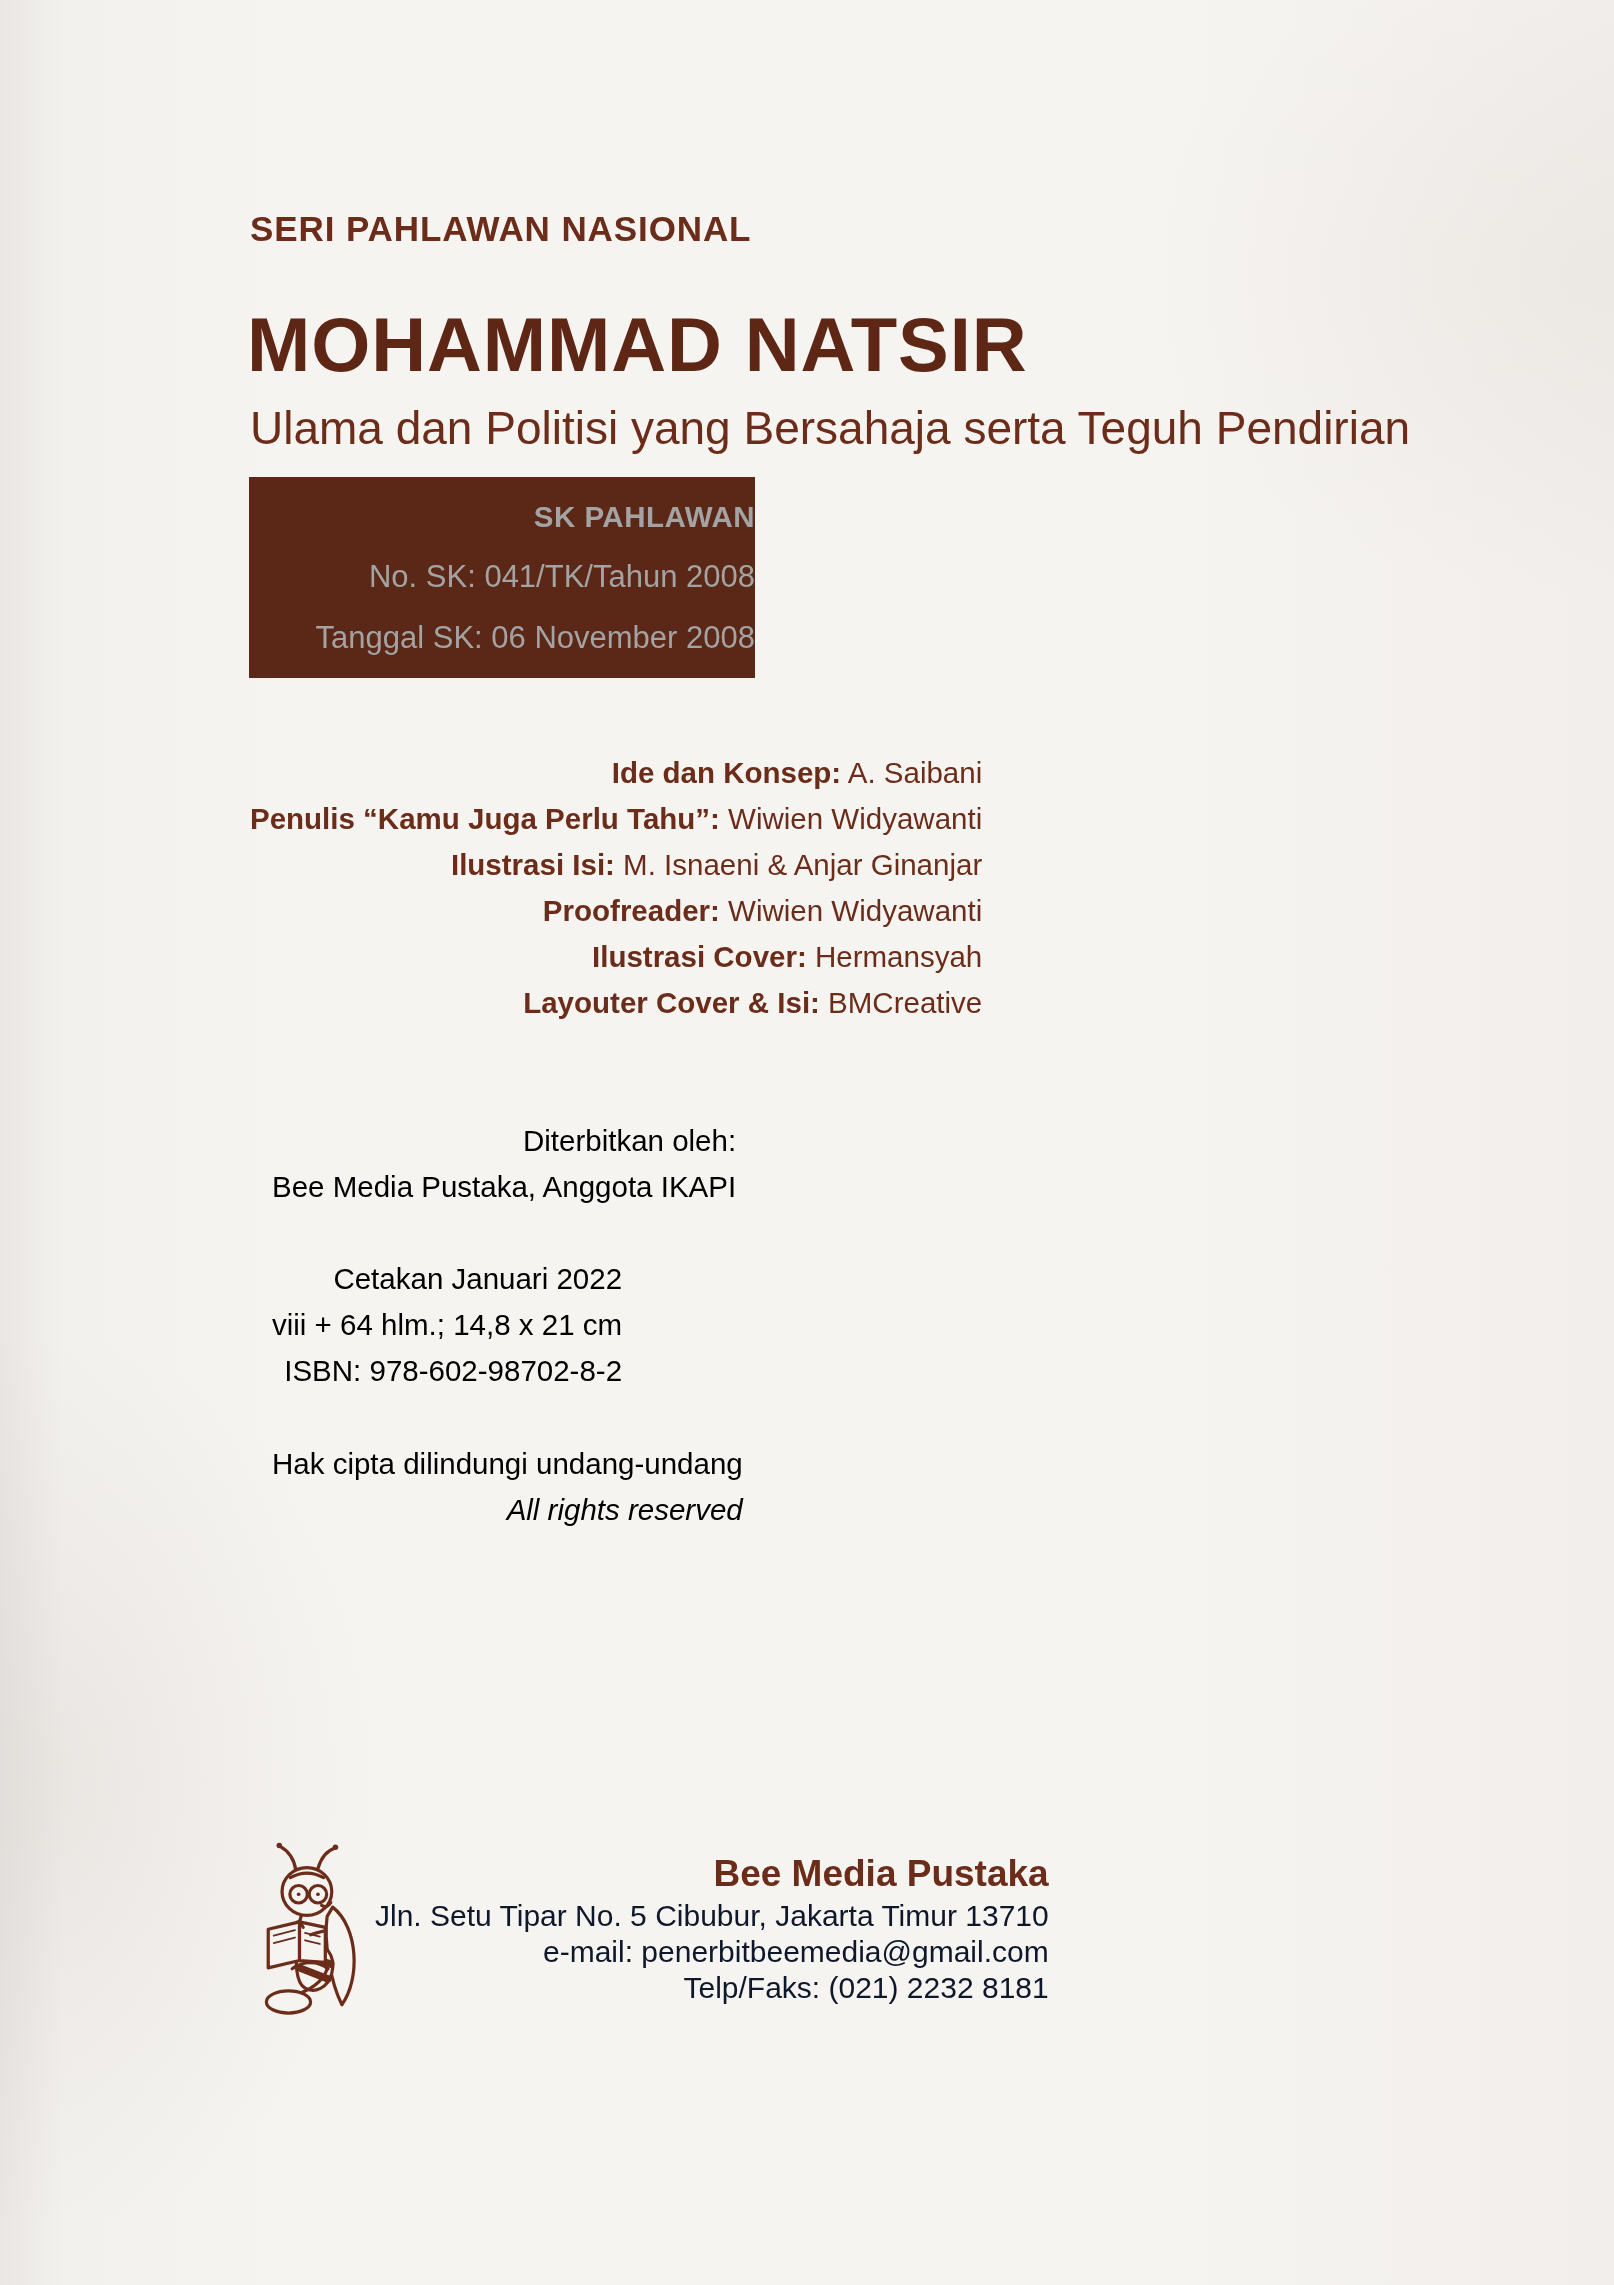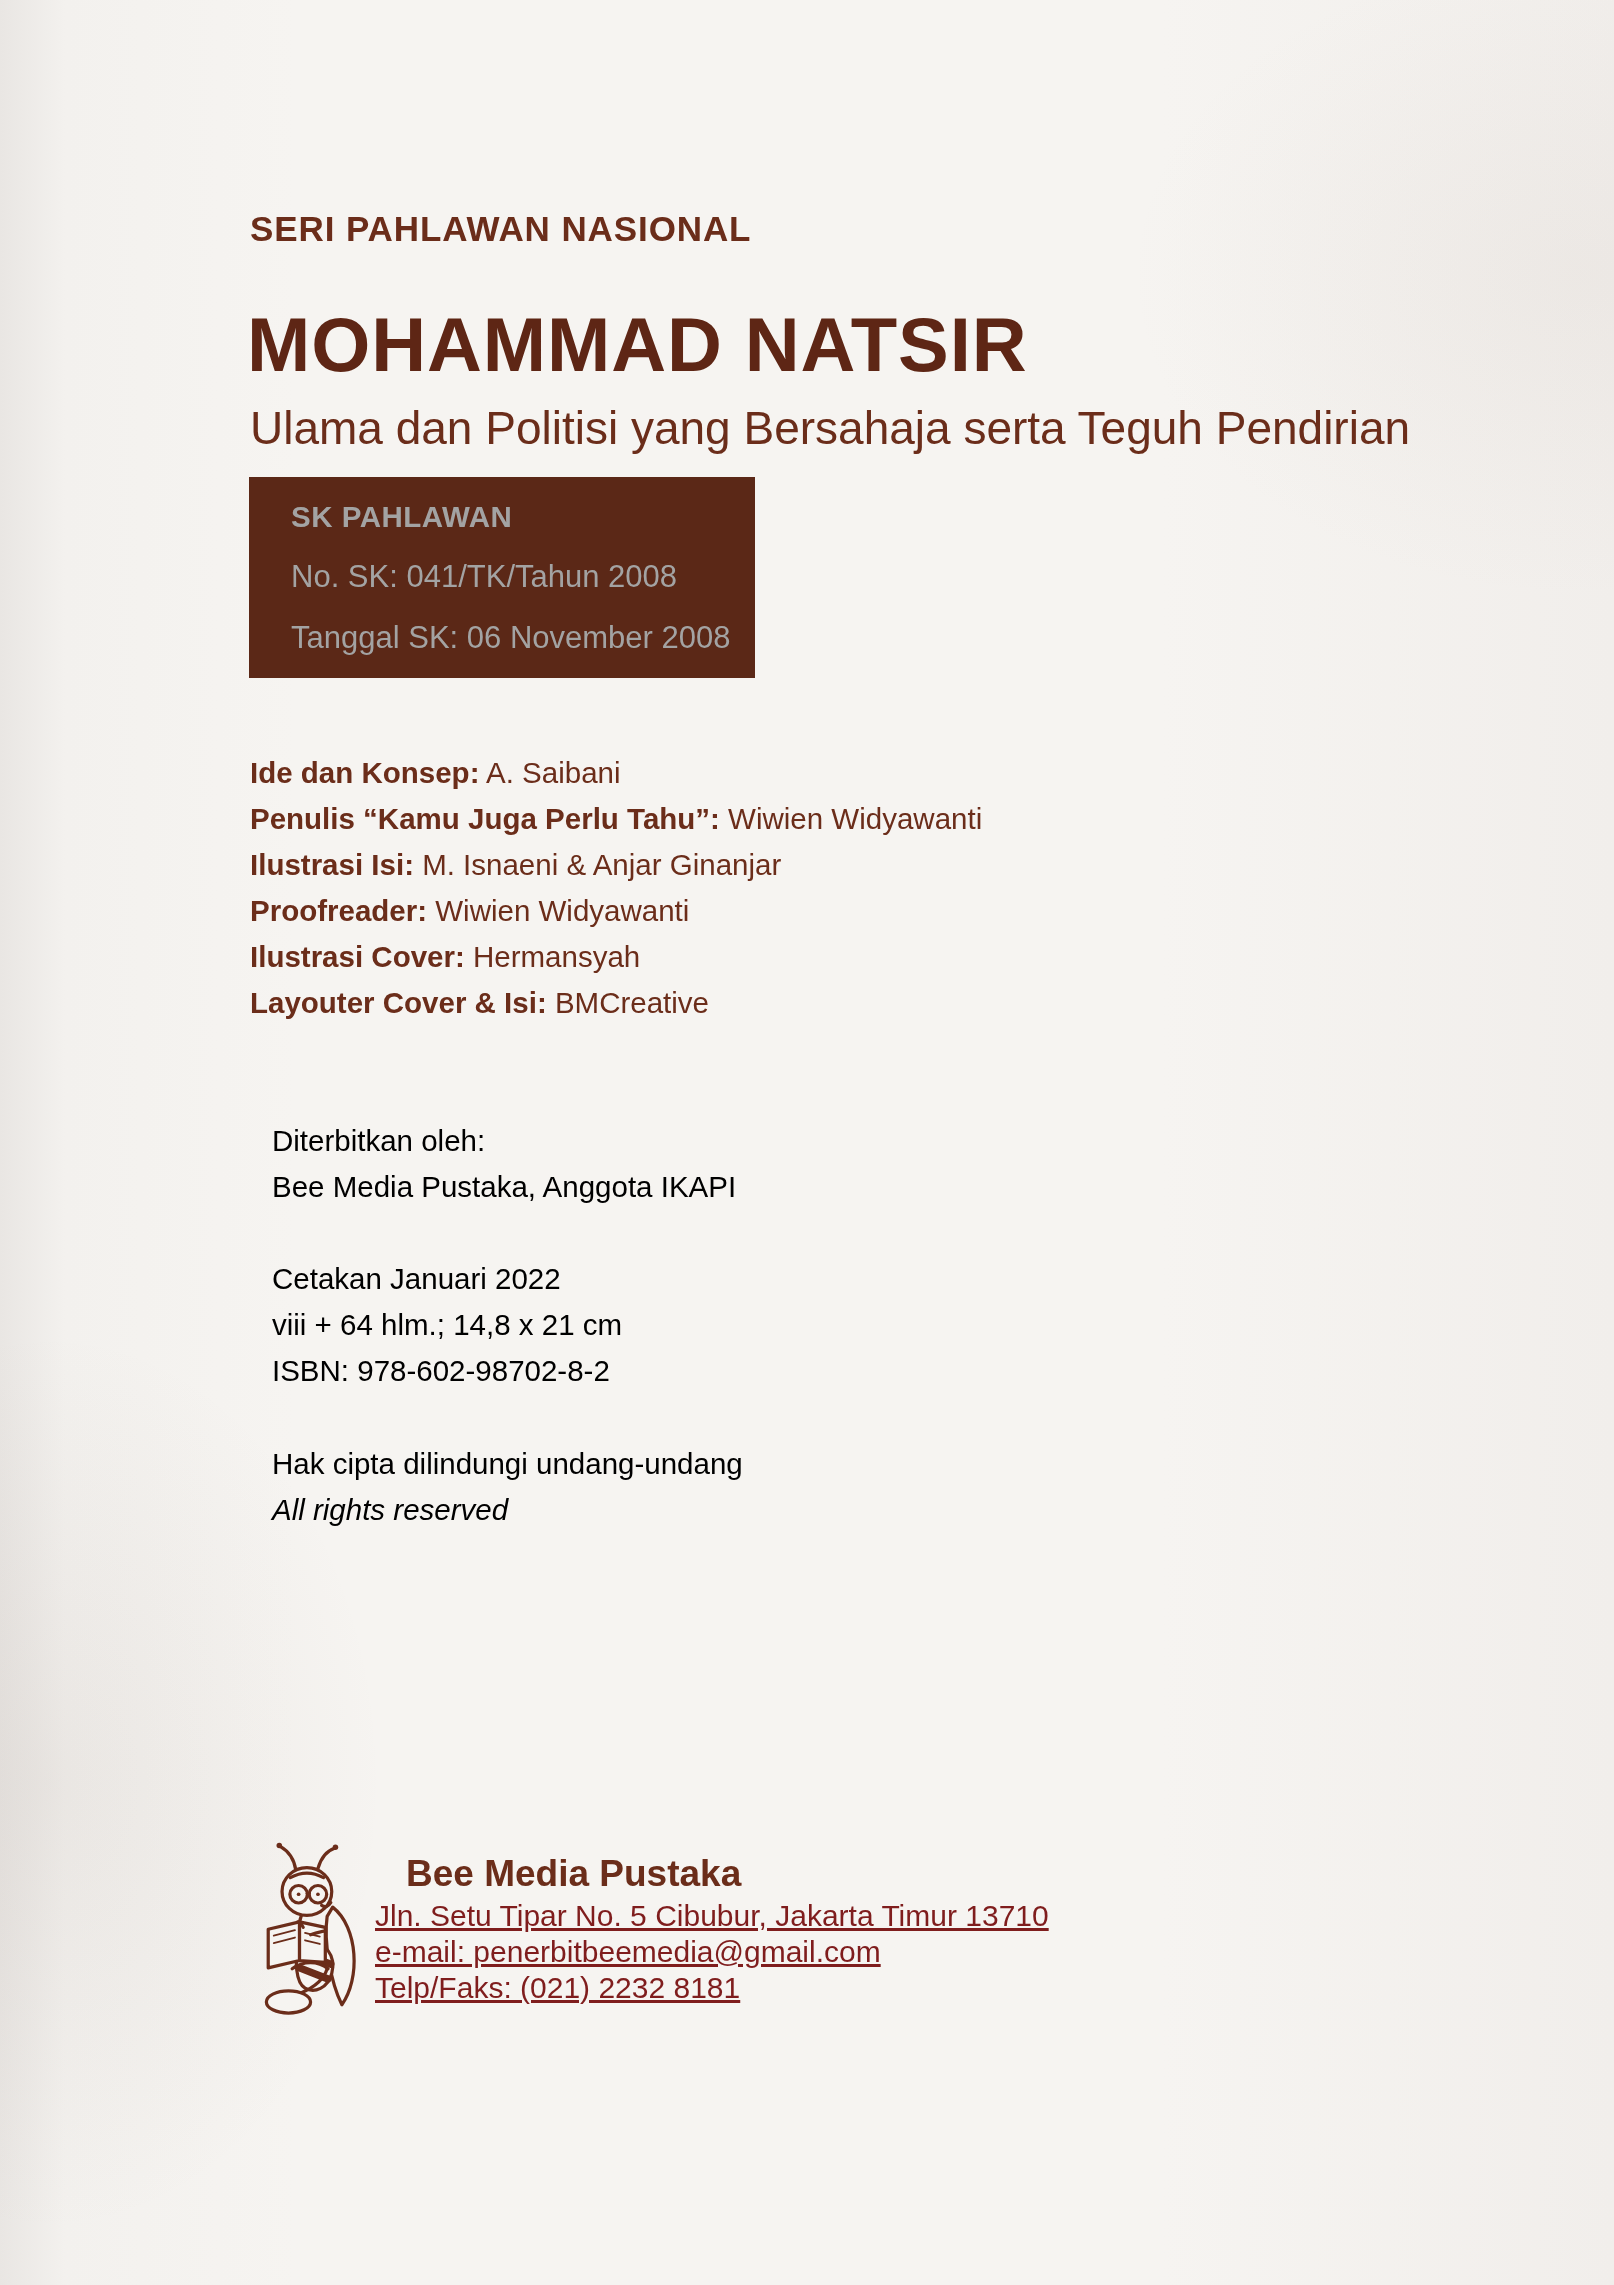--- a/index.html
+++ b/index.html
@@ -3,21 +3,21 @@
 <meta charset="utf-8">
 <style>
   html,body{margin:0;padding:0;}
   body{
     width:1614px;height:2285px;
     font-family:"Liberation Sans",sans-serif;
     position:relative;
     background:linear-gradient(90deg,#e9e6e3 0px,#f3f1ee 65px,#f6f4f1 295px,#f6f4f1 72%,#f1eeeb 100%);
     overflow:hidden;
   }
-  .page{position:absolute;inset:0;}
+  .page{position:absolute;inset:0;text-align:right;}
   .page::before{
     content:"";position:absolute;inset:0;pointer-events:none;
     background:
       radial-gradient(480px 646px at 3% 78%, rgba(120,100,90,0.08), rgba(120,100,90,0) 70%),
       radial-gradient(646px 461px at 98% 12%, rgba(190,175,165,0.10), rgba(190,175,165,0) 70%);
   }
   .kicker{
     position:absolute;left:250px;top:209px;
     font-size:35px;font-weight:bold;letter-spacing:0.9px;color:#6b2d1a;
   }
@@ -49,21 +49,21 @@
   .pub-block{top:1118px;}
   .print-block{top:1256px;}
   .copy-block{top:1441px;}
   .italic{font-style:italic;}
   .footer{
     position:absolute;left:255px;top:1837px;width:1108px;height:194px;
   }
   .bee-logo{position:absolute;left:0;top:1.8px;width:113px;height:186px;}
   .footer-text{position:absolute;left:120px;top:13px;}
   .footer-name{font-size:37px;font-weight:bold;color:#6b2d1a;line-height:48px;margin-left:31px;}
-  .footer-line{font-size:30px;color:#7f1d1d;line-height:36px;text-decoration:underline;}
+  .footer-line{font-size:30px;color:#0f172a;line-height:36px;}
 </style>
 </head>
 <body>
 
 <div class="page">
 
   <div class="kicker">SERI PAHLAWAN NASIONAL</div>
 
   <div class="title">MOHAMMAD NATSIR</div>
 

